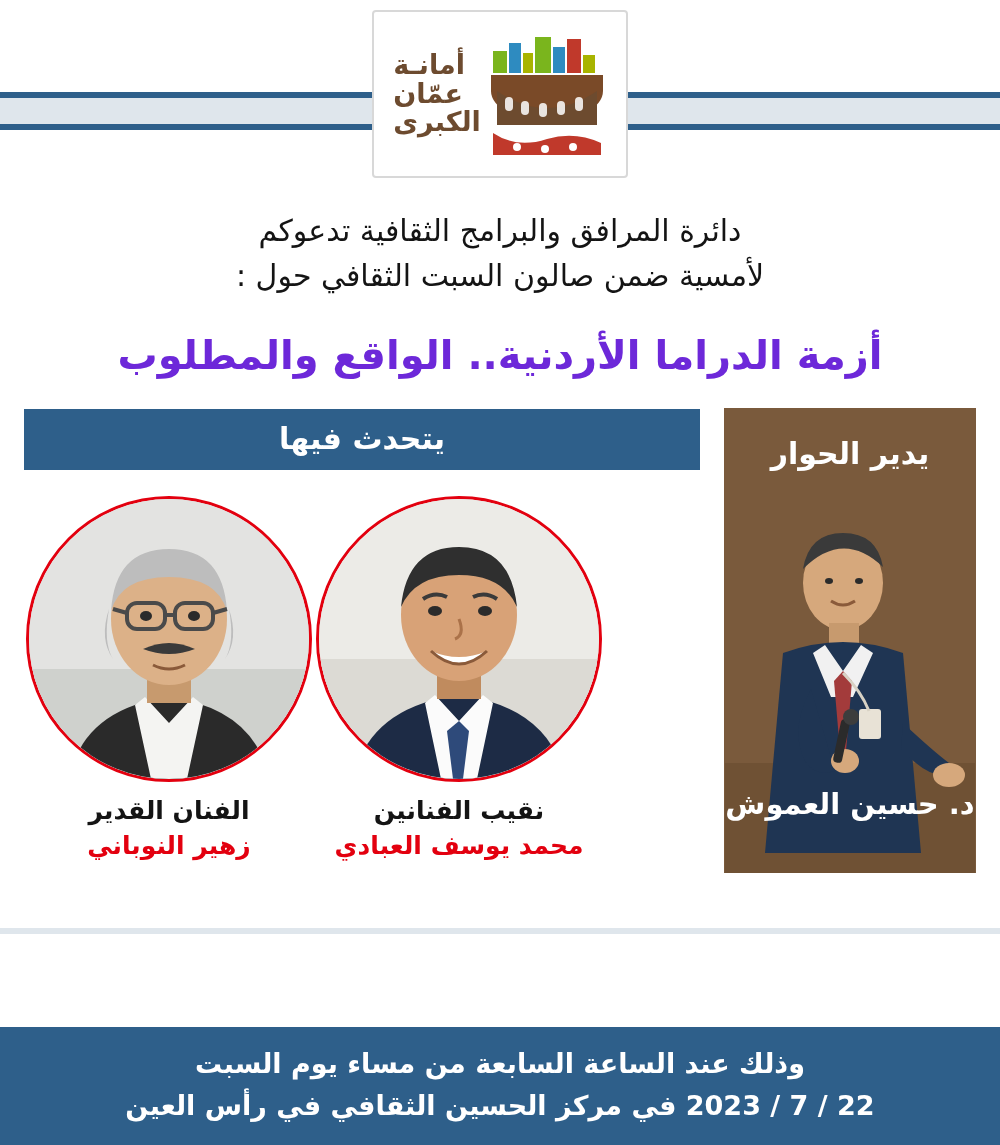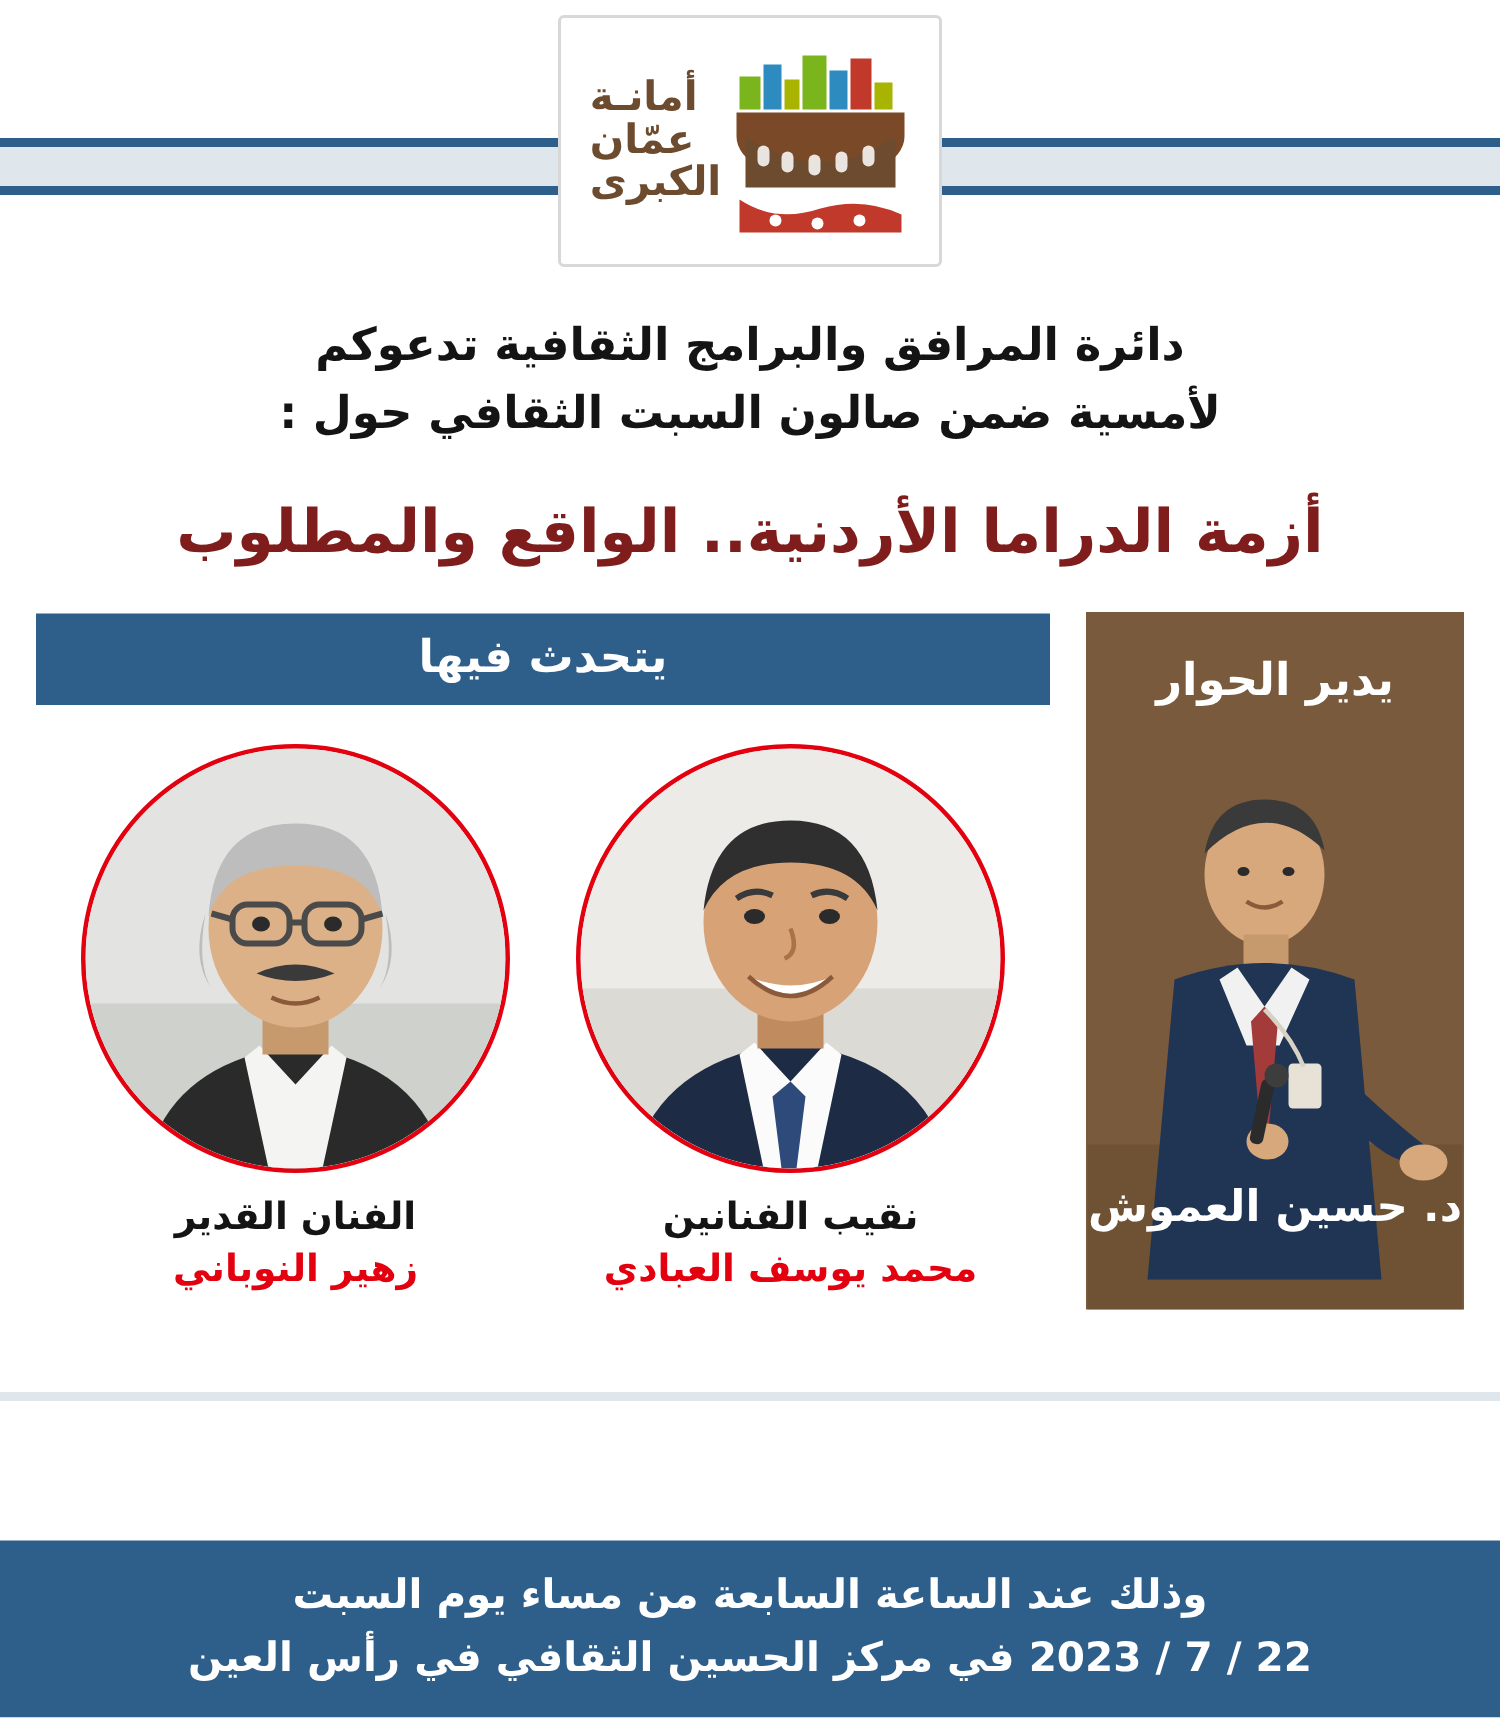--- a/index.html
+++ b/index.html
@@ -88,30 +88,30 @@
   .logo-mark svg { display: block; }
 
   
   .invite {
     text-align: center;
     margin-top: 18px;
     color: #1a1a1a;
   }
   .invite-line {
     font-size: 30px;
-    font-weight: bold;
+    font-weight: normal;
     line-height: 1.5;
     color: #141414;
     white-space: nowrap;
   }
 
   .topic {
     text-align: center;
     margin-top: 30px;
-    color: #7f1d1d;
+    color: #6d28d9;
     font-size: 40px;
     font-weight: bold;
     line-height: 1.35;
     white-space: nowrap;
   }
 
   
   .speakers {
     position: relative;
     margin-top: 26px;
@@ -176,22 +176,20 @@
     text-align: center;
     font-size: 30px;
     font-weight: bold;
     padding: 12px 0 14px;
     width: 100%;
     box-sizing: border-box;
   }
   .speaker-row {
     display: flex;
     flex-direction: row-reverse;
-    justify-content: center;
-    gap: 40px;
     margin-top: 26px;
   }
   .speaker {
     width: 290px;
     text-align: center;
   }
   .speaker-avatar {
     width: 280px;
     height: 280px;
     margin: 0 auto;

